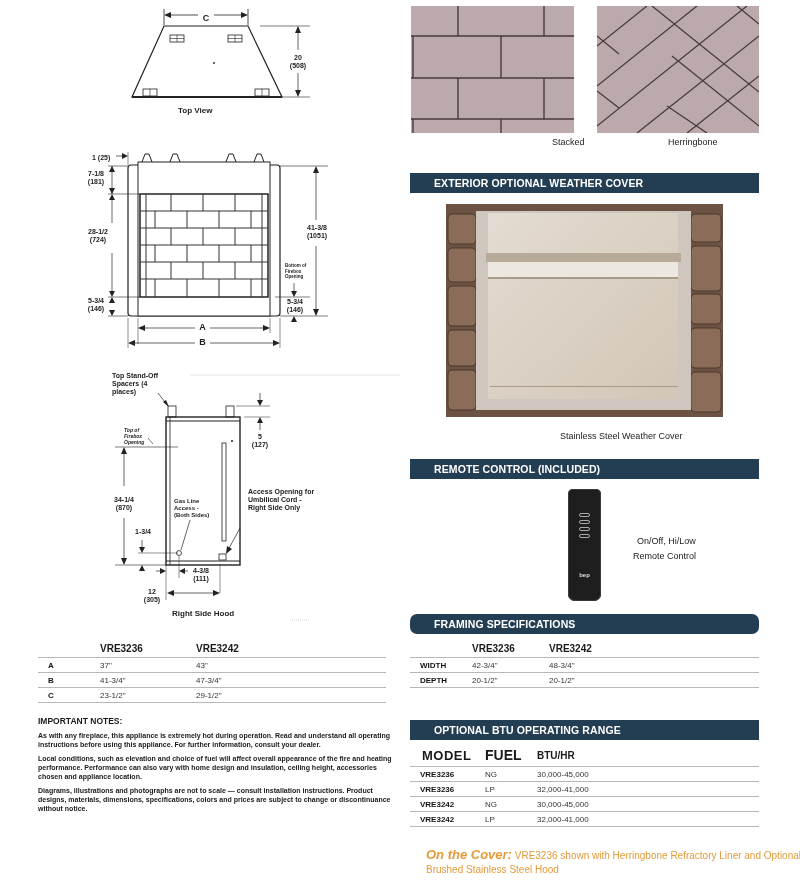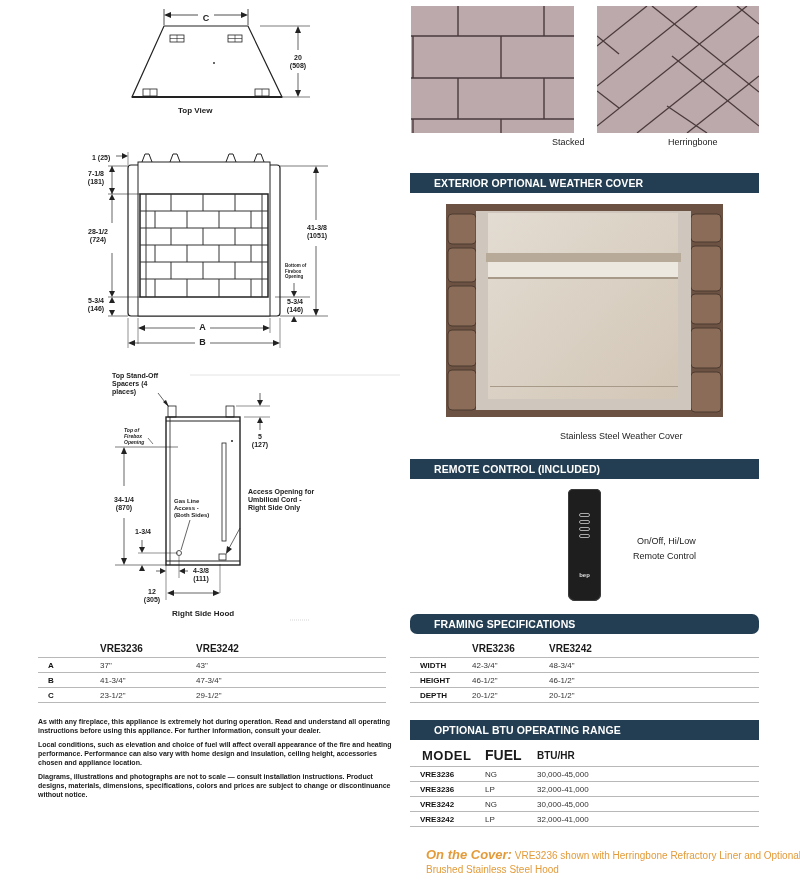--- a/index.html
+++ b/index.html
@@ -264,20 +264,21 @@
     </tr>
     <tr>
       <td class="rowhead" style="padding-left:10px;">C</td>
       <td>23-1/2"</td>
       <td>29-1/2"</td>
     </tr>
   </tbody>
 </table>
 
 <div class="notes">
+  <h3>IMPORTANT NOTES:</h3>
   <p>As with any fireplace, this appliance is extremely hot during operation. Read and understand all operating instructions before using this appliance. For further information, consult your dealer.</p>
   <p>Local conditions, such as elevation and choice of fuel will affect overall appearance of the fire and heating performance. Performance can also vary with home design and insulation, ceiling height, accessories chosen and appliance location.</p>
   <p>Diagrams, illustrations and photographs are not to scale — consult installation instructions. Product designs, materials, dimensions, specifications, colors and prices are subject to change or discontinuance without notice.</p>
 </div>
 
 <div class="abs" style="left:411px; top:6px; width:163px; height:127px; background:#b9a8ab; overflow:hidden;">
   <svg width="163" height="127" viewBox="0 0 163 127">
     <rect width="163" height="127" fill="#bba9ac"></rect>
     <g stroke="#4a3a3c" stroke-width="1.4">
       <line x1="0" y1="30" x2="163" y2="30"></line>
@@ -368,25 +369,20 @@
       <th>VRE3242</th>
     </tr>
   </thead>
   <tbody>
     <tr>
       <td class="rowhead" style="padding-left:10px;margin-top:40px;">WIDTH</td>
       <td>42-3/4"</td>
       <td>48-3/4"</td>
     </tr>
     <tr>
-      <td class="rowhead" style="padding-left:10px;">HEIGHT</td>
-      <td>46-1/2"</td>
-      <td>46-1/2"</td>
-    </tr>
-    <tr>
       <td class="rowhead" style="padding-left:10px;">DEPTH</td>
       <td>20-1/2"</td>
       <td>20-1/2"</td>
     </tr>
   </tbody>
 </table>
 
 <div class="section-bar" style="top:720px;">OPTIONAL BTU OPERATING RANGE</div>
 <table class="spec-table abs" style="left:410px; top:747px; width:349px;">
   <thead>

